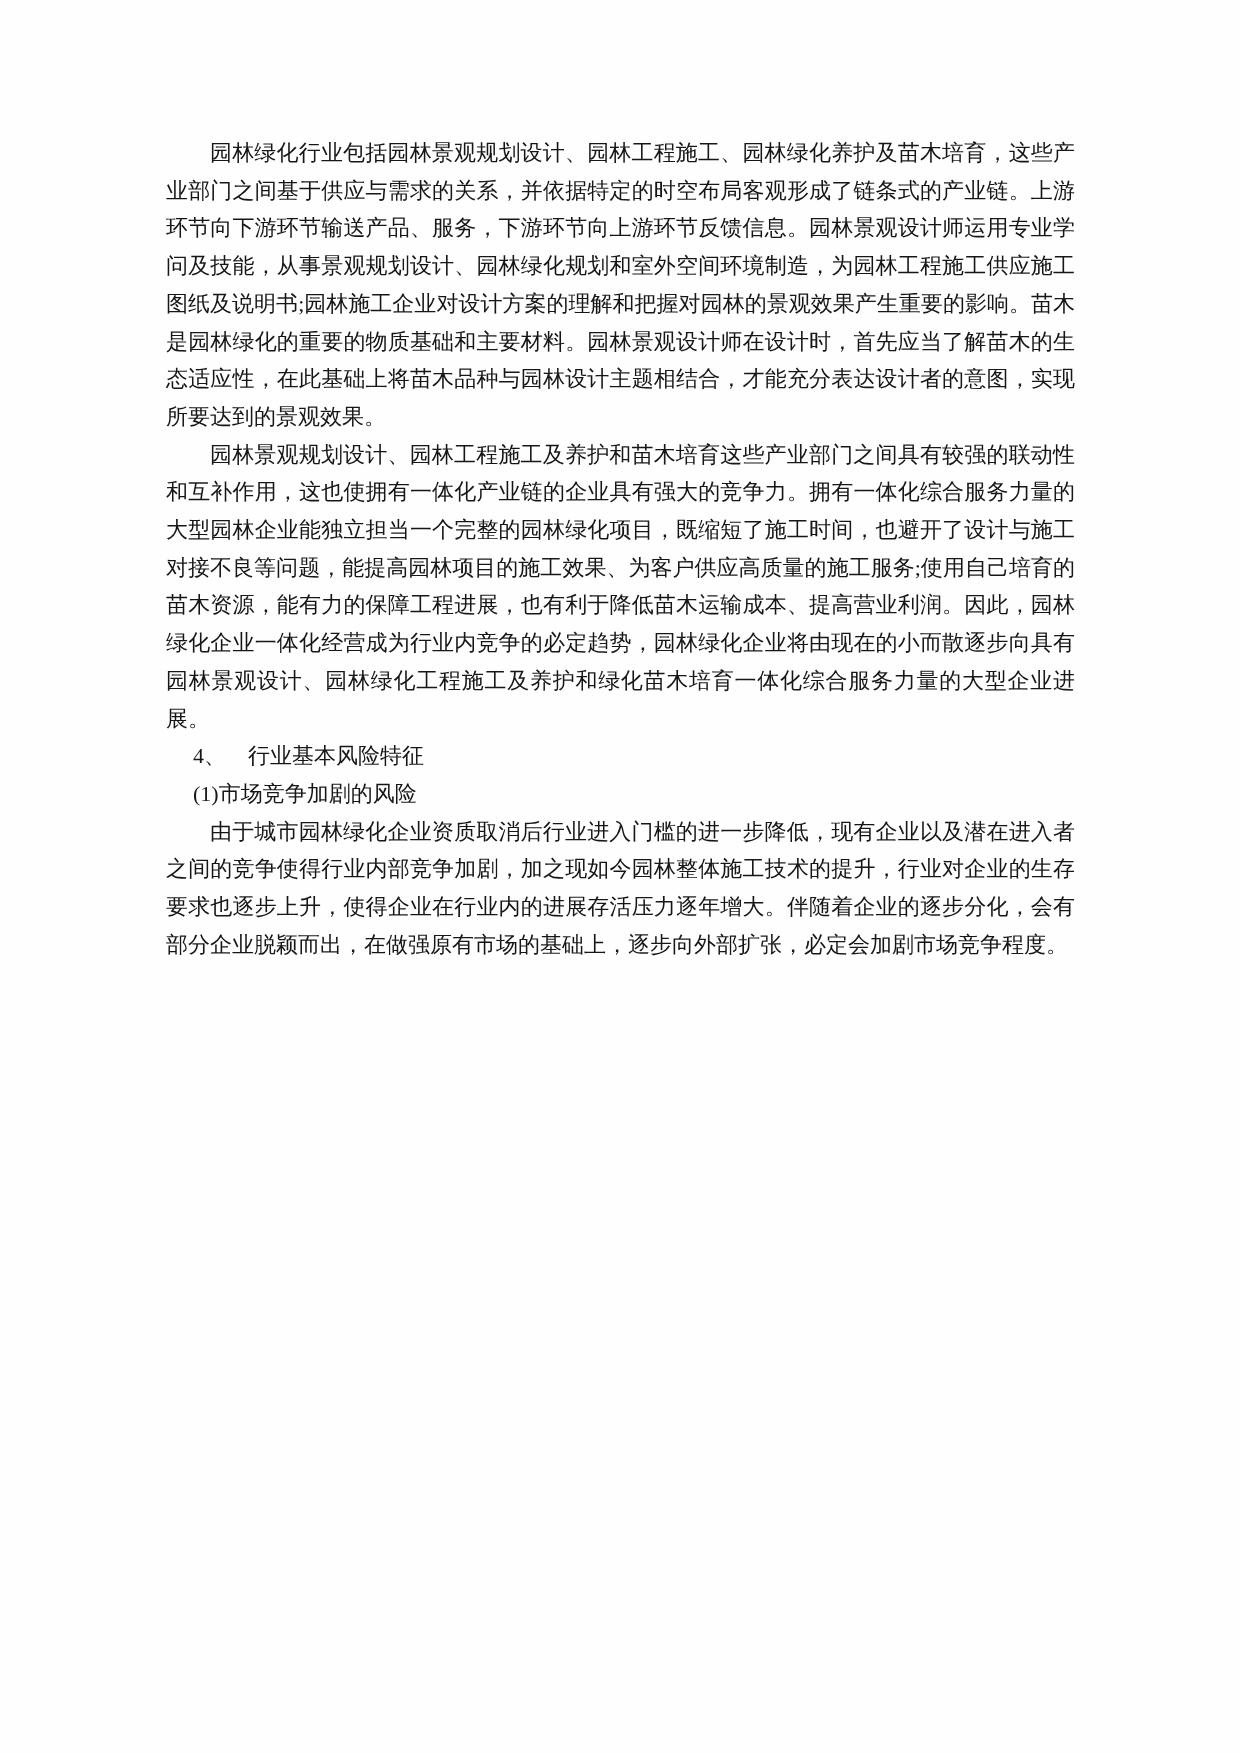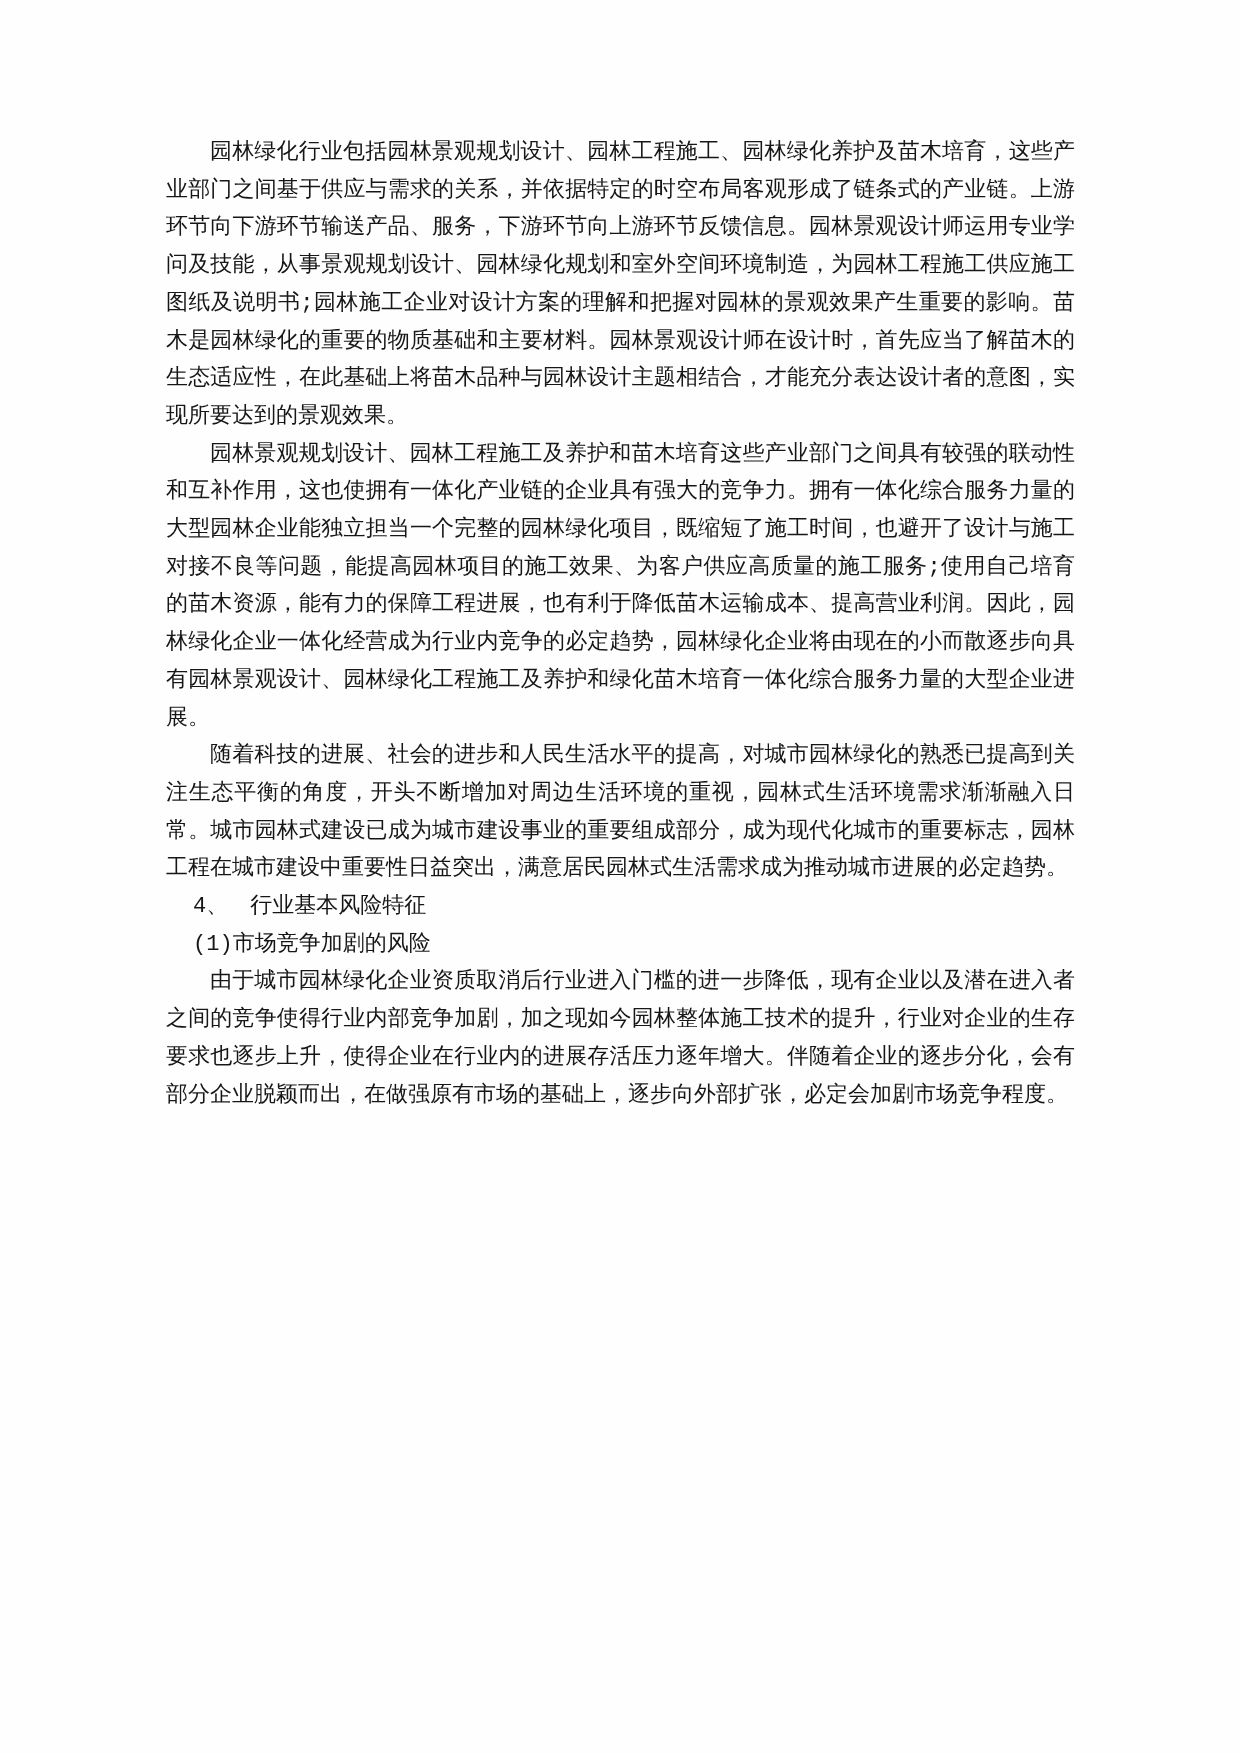--- a/index.html
+++ b/index.html
@@ -7,21 +7,21 @@
     padding: 0;
     background: #ffffff;
   }
   .page {
     position: relative;
     width: 1240px;
     height: 1753px;
     background: #fefefe;
     box-sizing: border-box;
     padding: 134px 165px 0 166px;
-    font-family: Liberation Mono, monospace;
+    font-family: Liberation Serif, serif;
     font-size: 22px;
     line-height: 37.7px;
     color: #161616;
     text-align: justify;
     overflow: hidden;
   }
   .page p {
     margin: 0;
     padding: 0;
   }
@@ -31,17 +31,16 @@
   .heading-para {
     text-indent: 1.23em;
   }
 </style>
 </head>
 <body>
 
 <div class="page">
   <p class="body-para">园林绿化行业包括园林景观规划设计、园林工程施工、园林绿化养护及苗木培育，这些产业部门之间基于供应与需求的关系，并依据特定的时空布局客观形成了链条式的产业链。上游环节向下游环节输送产品、服务，下游环节向上游环节反馈信息。园林景观设计师运用专业学问及技能，从事景观规划设计、园林绿化规划和室外空间环境制造，为园林工程施工供应施工图纸及说明书;园林施工企业对设计方案的理解和把握对园林的景观效果产生重要的影响。苗木是园林绿化的重要的物质基础和主要材料。园林景观设计师在设计时，首先应当了解苗木的生态适应性，在此基础上将苗木品种与园林设计主题相结合，才能充分表达设计者的意图，实现所要达到的景观效果。</p>
   <p class="body-para">园林景观规划设计、园林工程施工及养护和苗木培育这些产业部门之间具有较强的联动性和互补作用，这也使拥有一体化产业链的企业具有强大的竞争力。拥有一体化综合服务力量的大型园林企业能独立担当一个完整的园林绿化项目，既缩短了施工时间，也避开了设计与施工对接不良等问题，能提高园林项目的施工效果、为客户供应高质量的施工服务;使用自己培育的苗木资源，能有力的保障工程进展，也有利于降低苗木运输成本、提高营业利润。因此，园林绿化企业一体化经营成为行业内竞争的必定趋势，园林绿化企业将由现在的小而散逐步向具有园林景观设计、园林绿化工程施工及养护和绿化苗木培育一体化综合服务力量的大型企业进展。</p>
-  <p class="body-para">随着科技的进展、社会的进步和人民生活水平的提高，对城市园林绿化的熟悉已提高到关注生态平衡的角度，开头不断增加对周边生活环境的重视，园林式生活环境需求渐渐融入日常。城市园林式建设已成为城市建设事业的重要组成部分，成为现代化城市的重要标志，园林工程在城市建设中重要性日益突出，满意居民园林式生活需求成为推动城市进展的必定趋势。</p>
   <p class="heading-para">4、　行业基本风险特征</p>
   <p class="heading-para">(1)市场竞争加剧的风险</p>
   <p class="body-para">由于城市园林绿化企业资质取消后行业进入门槛的进一步降低，现有企业以及潜在进入者之间的竞争使得行业内部竞争加剧，加之现如今园林整体施工技术的提升，行业对企业的生存要求也逐步上升，使得企业在行业内的进展存活压力逐年增大。伴随着企业的逐步分化，会有部分企业脱颖而出，在做强原有市场的基础上，逐步向外部扩张，必定会加剧市场竞争程度。</p>
 </div>
 
 </body></html>

